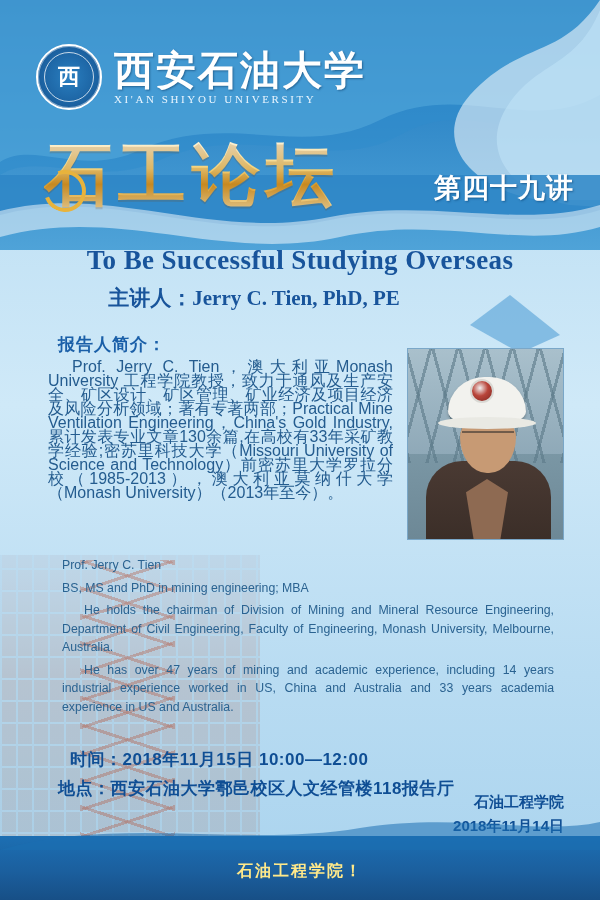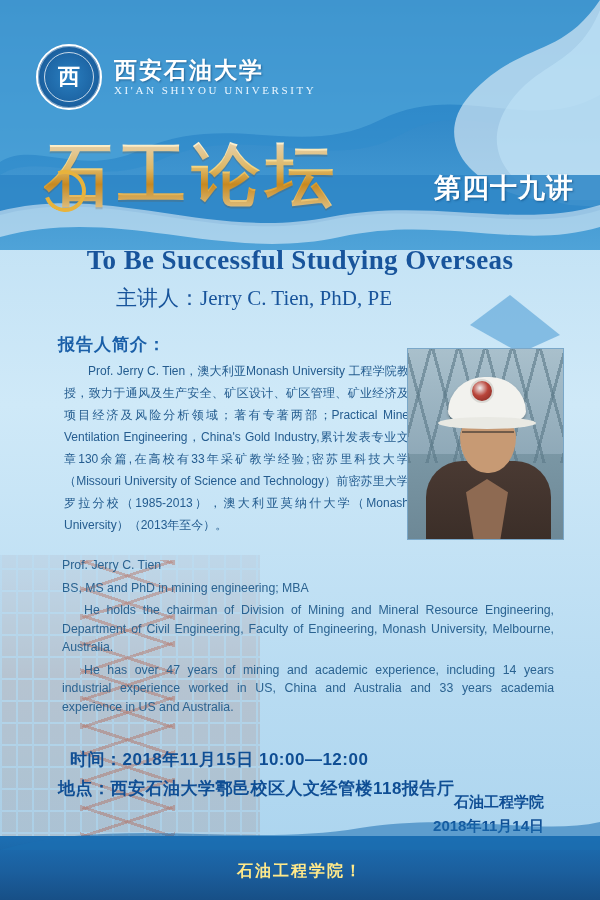--- a/index.html
+++ b/index.html
@@ -96,22 +96,22 @@
     font-family: "Liberation Serif", serif;
     letter-spacing: 0;
   }
   .logo-text {
     display: flex;
     flex-direction: column;
     justify-content: center;
   }
   .logo-cn {
     color: #ffffff;
-    font-family: Liberation Sans, sans-serif;
-    font-size: 23px;
+    font-family: Liberation Serif, serif;
+    font-size: 40px;
     font-weight: bold;
     letter-spacing: 2px;
     line-height: 1.05;
     text-shadow: 1px 1px 2px rgba(0,40,80,.45);
   }
   .logo-en {
     color: #eaf6ff;
     font-size: 11px;
     letter-spacing: 2.6px;
     margin-top: 1px;
@@ -182,39 +182,39 @@
     color: #18549b;
     letter-spacing: .4px;
   }
   .speaker-line {
     position: absolute;
     left: 0; top: 284px;
     width: 508px;
     text-align: center;
     font-family: "Liberation Serif", serif;
     font-size: 21px;
-    font-weight: normal;
+    font-weight: bold;
     color: #18549b;
   }
 
   
   .bio-heading {
     position: absolute;
     left: 58px; top: 333px;
     font-size: 17px;
     font-weight: bold;
     color: #1a5fa8;
     letter-spacing: 1px;
   }
   .bio-cn {
     position: absolute;
-    left: 64px; top: 360px;
+    left: 48px; top: 360px;
     width: 345px;
-    font-size: 12px;
-    line-height: 22px;
+    font-size: 16px;
+    line-height: 14px;
     color: #245c8f;
     text-align: justify;
     text-indent: 24px;
   }
   .portrait {
     position: absolute;
     right: 36px; top: 348px;
     width: 155px; height: 190px;
     border: 1px solid #7aa7c8;
     background: linear-gradient(180deg, #9fb8c4 0%, #7d9aa8 45%, #6d8896 100%);
@@ -307,21 +307,21 @@
   .detail-place {
     position: absolute;
     left: 58px; top: 777px;
     font-size: 17px;
     font-weight: bold;
     color: #0f4e94;
     letter-spacing: .5px;
   }
   .org {
     position: absolute;
-    right: 56px; top: 790px;
+    right: 36px; top: 790px;
     text-align: right;
     font-size: 15px;
     font-weight: bold;
     color: #0f4e94;
     line-height: 24px;
   }
 
   
   .footer {
     position: absolute;

